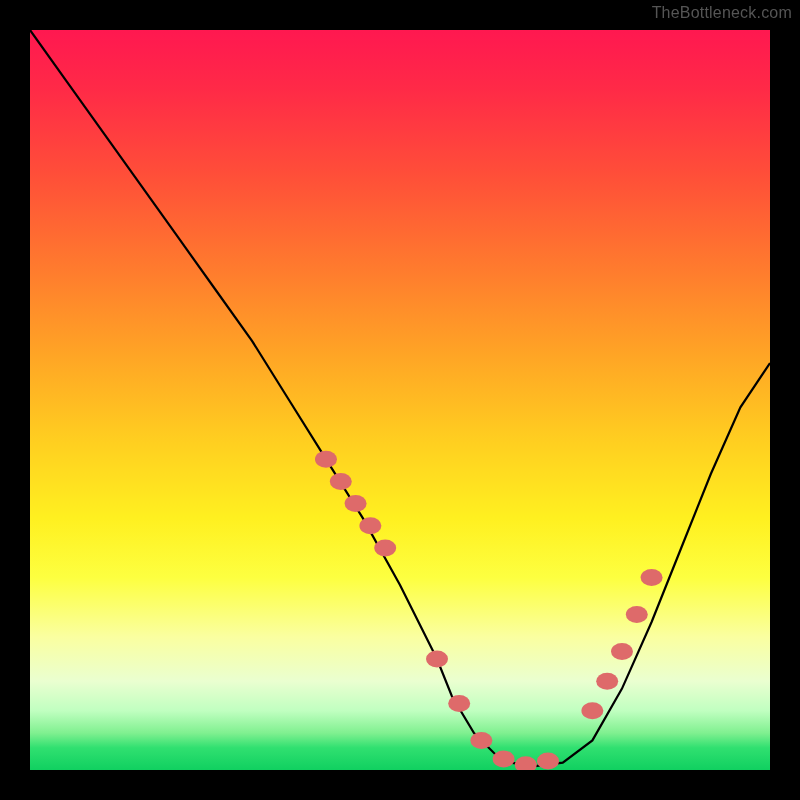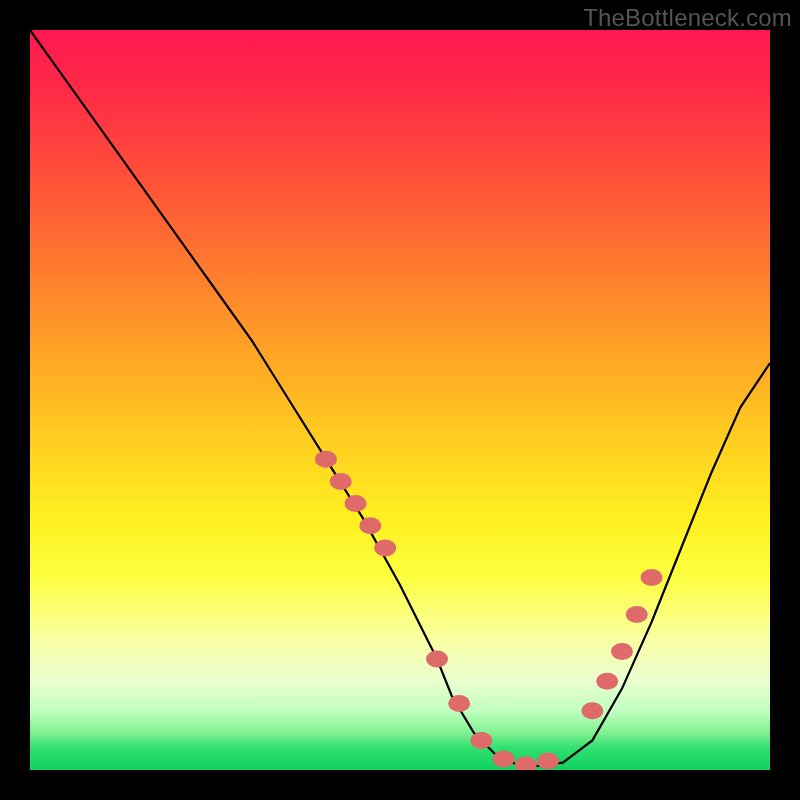--- a/index.html
+++ b/index.html
@@ -52,21 +52,21 @@
     top: 0;
     left: 0;
     width: 740px;
     height: 740px;
   }
   .watermark {
     position: absolute;
     top: 4px;
     right: 8px;
     font-family: Arial, Helvetica, sans-serif;
-    font-size: 24px;
+    font-size: 16px;
     font-weight: 500;
     color: #555;
     letter-spacing: 0.2px;
   }
 </style>
 </head>
 <body>
 
 <div class="chart-container">
   <div class="plot-area">

